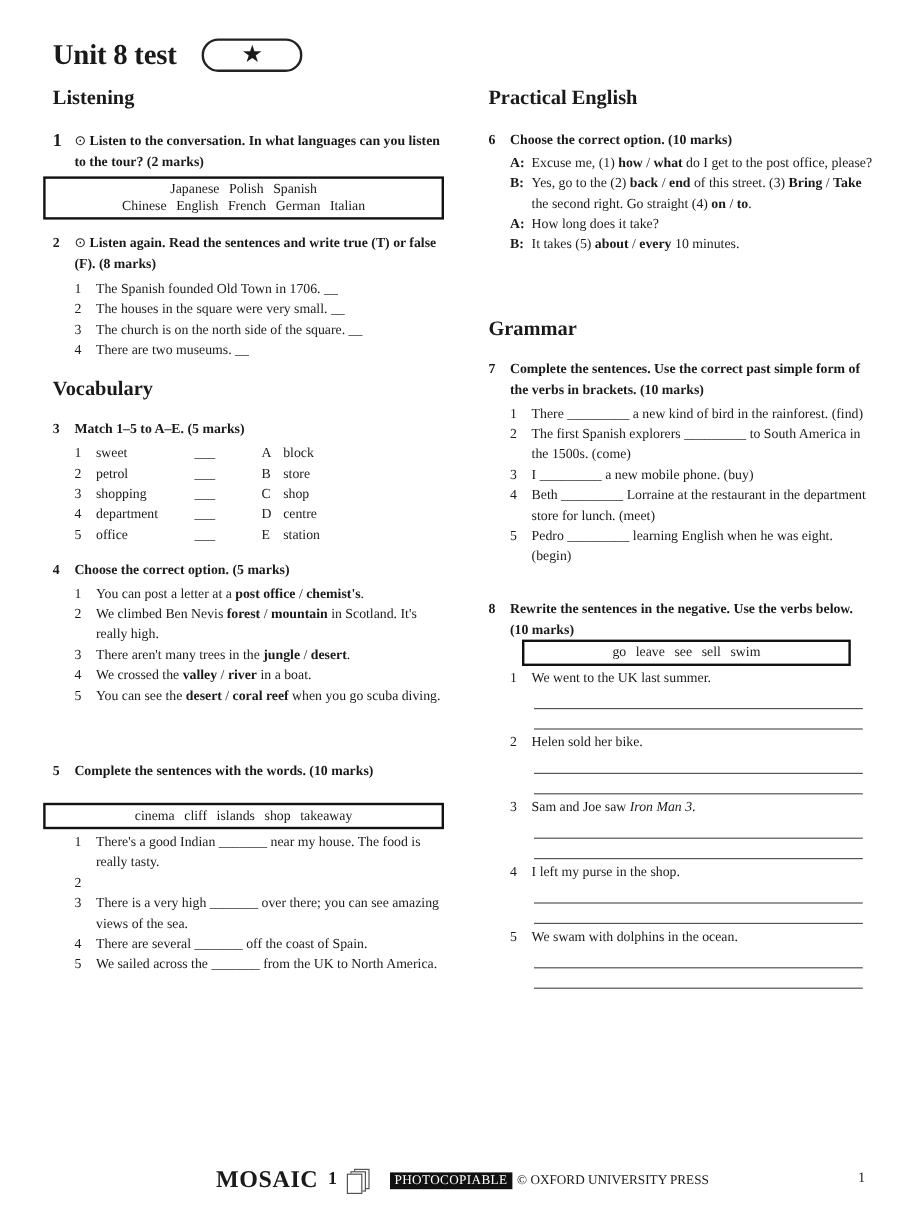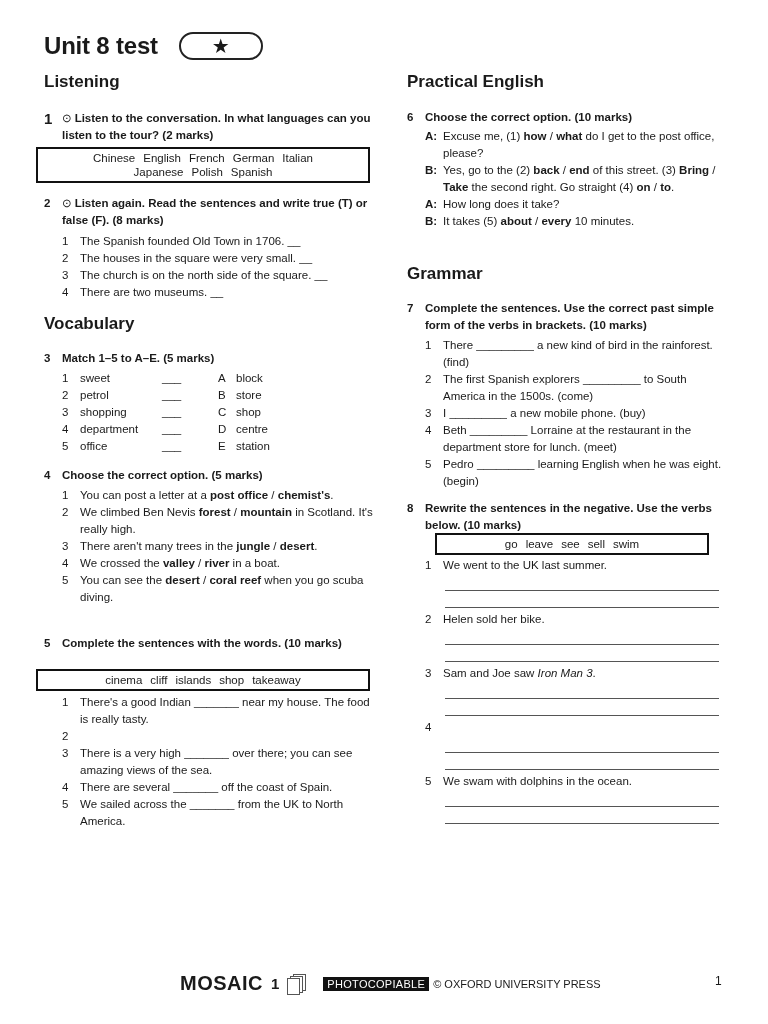--- a/index.html
+++ b/index.html
@@ -1,18 +1,18 @@
 <!DOCTYPE html>
 <html><head>
 <meta charset="utf-8">
 <style>
   html, body { margin: 0; padding: 0; background: #ffffff; }
   body { width: 768px; height: 1024px; position: relative; overflow: hidden;
          font-family: "Liberation Sans", sans-serif; color: #1a1a1a; }
-  .page { position: absolute; left: 0; top: 0; width: 768px; height: 848px; }
+  .page { position: absolute; left: 0; top: 0; width: 768px; height: 848px; font-family: Liberation Serif, serif; }
 
   .title-row { position: absolute; left: 44px; top: 32px; display: flex; align-items: center; }
   .title { font-size: 24px; font-weight: bold; letter-spacing: -0.2px; }
   .star-pill { margin-left: 21px; width: 80px; height: 24px; border: 2px solid #222; border-radius: 14px;
                display: flex; align-items: center; justify-content: center; font-size: 20px; line-height: 1; }
 
   h2 { font-size: 17px; font-weight: bold; margin: 0; position: absolute; }
 
   .ex { position: absolute; font-size: 11.5px; line-height: 17px; }
   .ex-head { display: flex; font-weight: bold; }
@@ -64,22 +64,22 @@
 
   <h2 style="left:44px; top:72px;">Listening</h2>
 
   <div class="ex" style="left:44px; top:110px; width:330px;">
     <div class="ex-head">
       <span class="ex-num big">1</span>
       <span class="ex-text"><span class="audio-icon">⊙</span><span>Listen to the conversation. In what languages can you listen to the tour? (2 marks)</span></span>
     </div>
   </div>
   <div class="box" style="position:absolute; left:36px; top:147px; width:334px;">
+    <div id="ex1-l2"><span>Japanese</span><span>Polish</span><span>Spanish</span></div>
     <div id="ex1-l1"><span>Chinese</span><span>English</span><span>French</span><span>German</span><span>Italian</span></div>
-    <div id="ex1-l2"><span>Japanese</span><span>Polish</span><span>Spanish</span></div>
   </div>
 
   <div class="ex" style="left:44px; top:195px; width:330px;">
     <div class="ex-head">
       <span class="ex-num">2</span>
       <span class="ex-text"><span class="audio-icon">⊙</span><span>Listen again. Read the sentences and write true (T) or false (F). (8 marks)</span></span>
     </div>
     <div class="items" id="ex2-items" style="margin-top:4px;">
         <div class="item">
           <span class="n">1</span>
@@ -289,20 +289,21 @@
         <div style="height: 3px;"></div>
         <div class="item">
           <span class="n">3</span>
           <span class="t">Sam and Joe saw <i>Iron Man 3</i>.</span>
         </div>
         <div class="wline"></div>
         <div class="wline"></div>
         <div style="height: 3px;"></div>
         <div class="item">
           <span class="n">4</span>
+          <span class="t">I left my purse in the shop.</span>
         </div>
         <div class="wline"></div>
         <div class="wline"></div>
         <div style="height: 3px;"></div>
         <div class="item">
           <span class="n">5</span>
           <span class="t">We swam with dolphins in the ocean.</span>
         </div>
         <div class="wline"></div>
         <div class="wline"></div>

